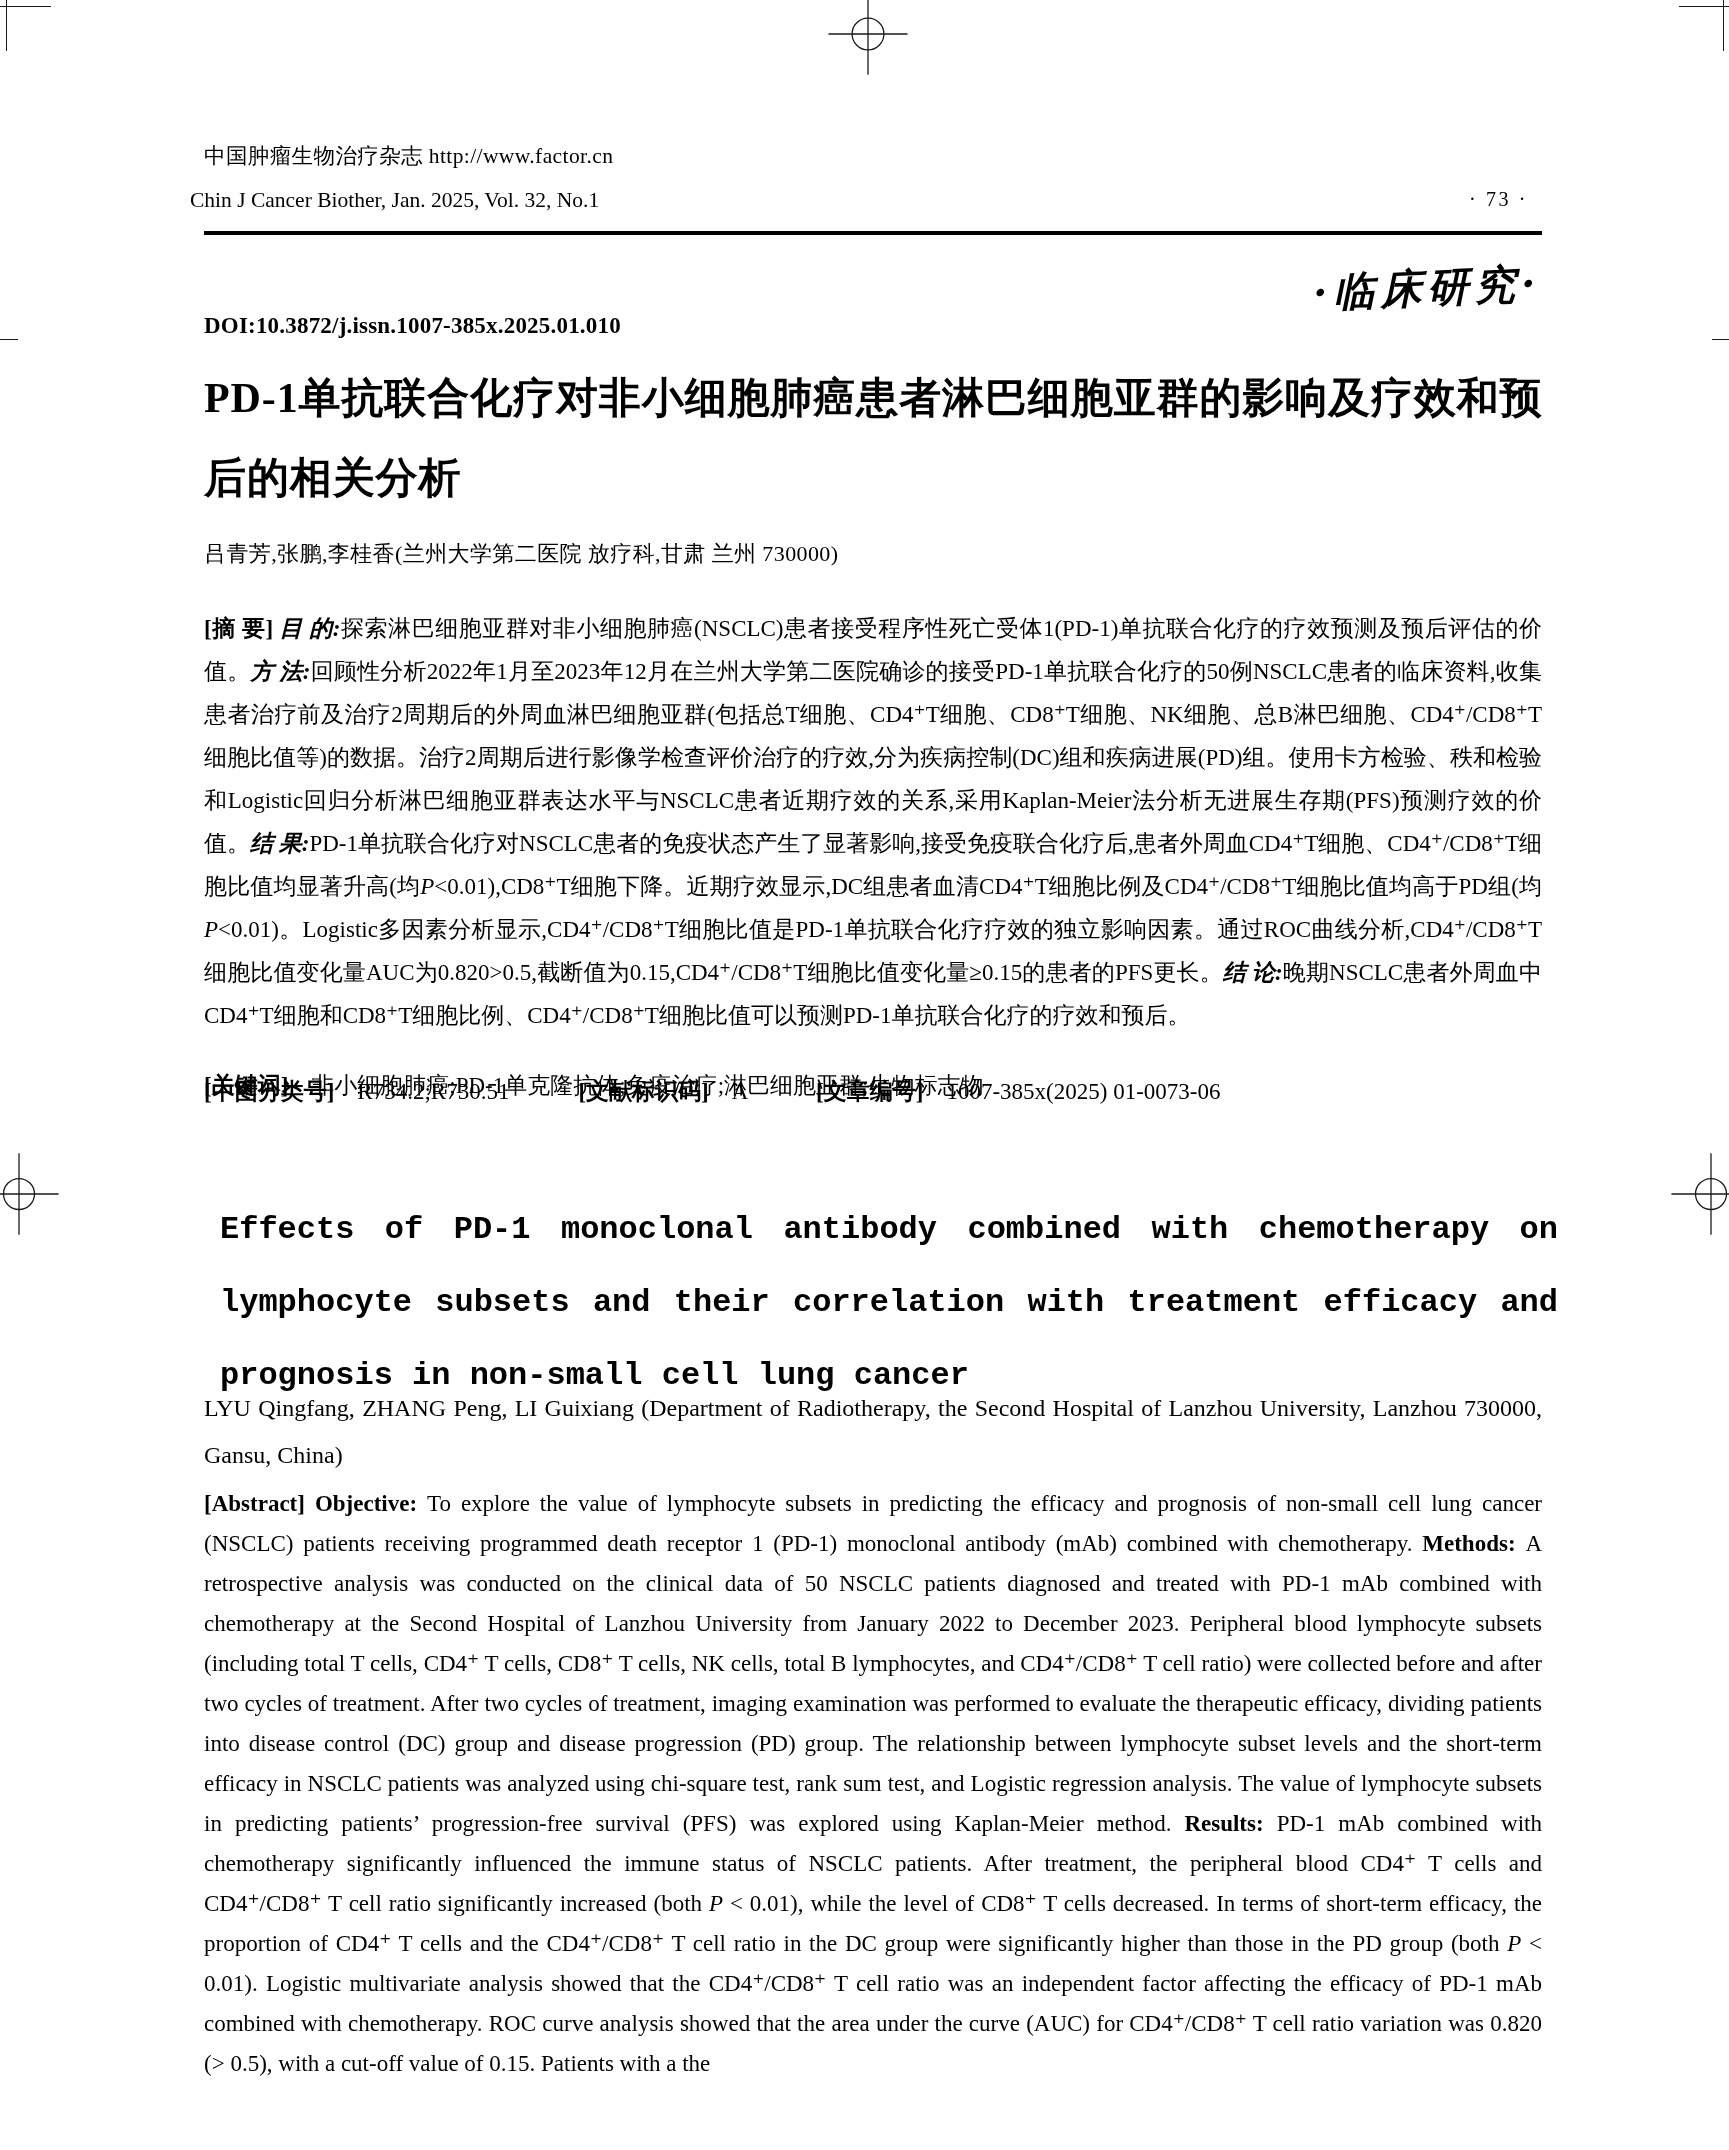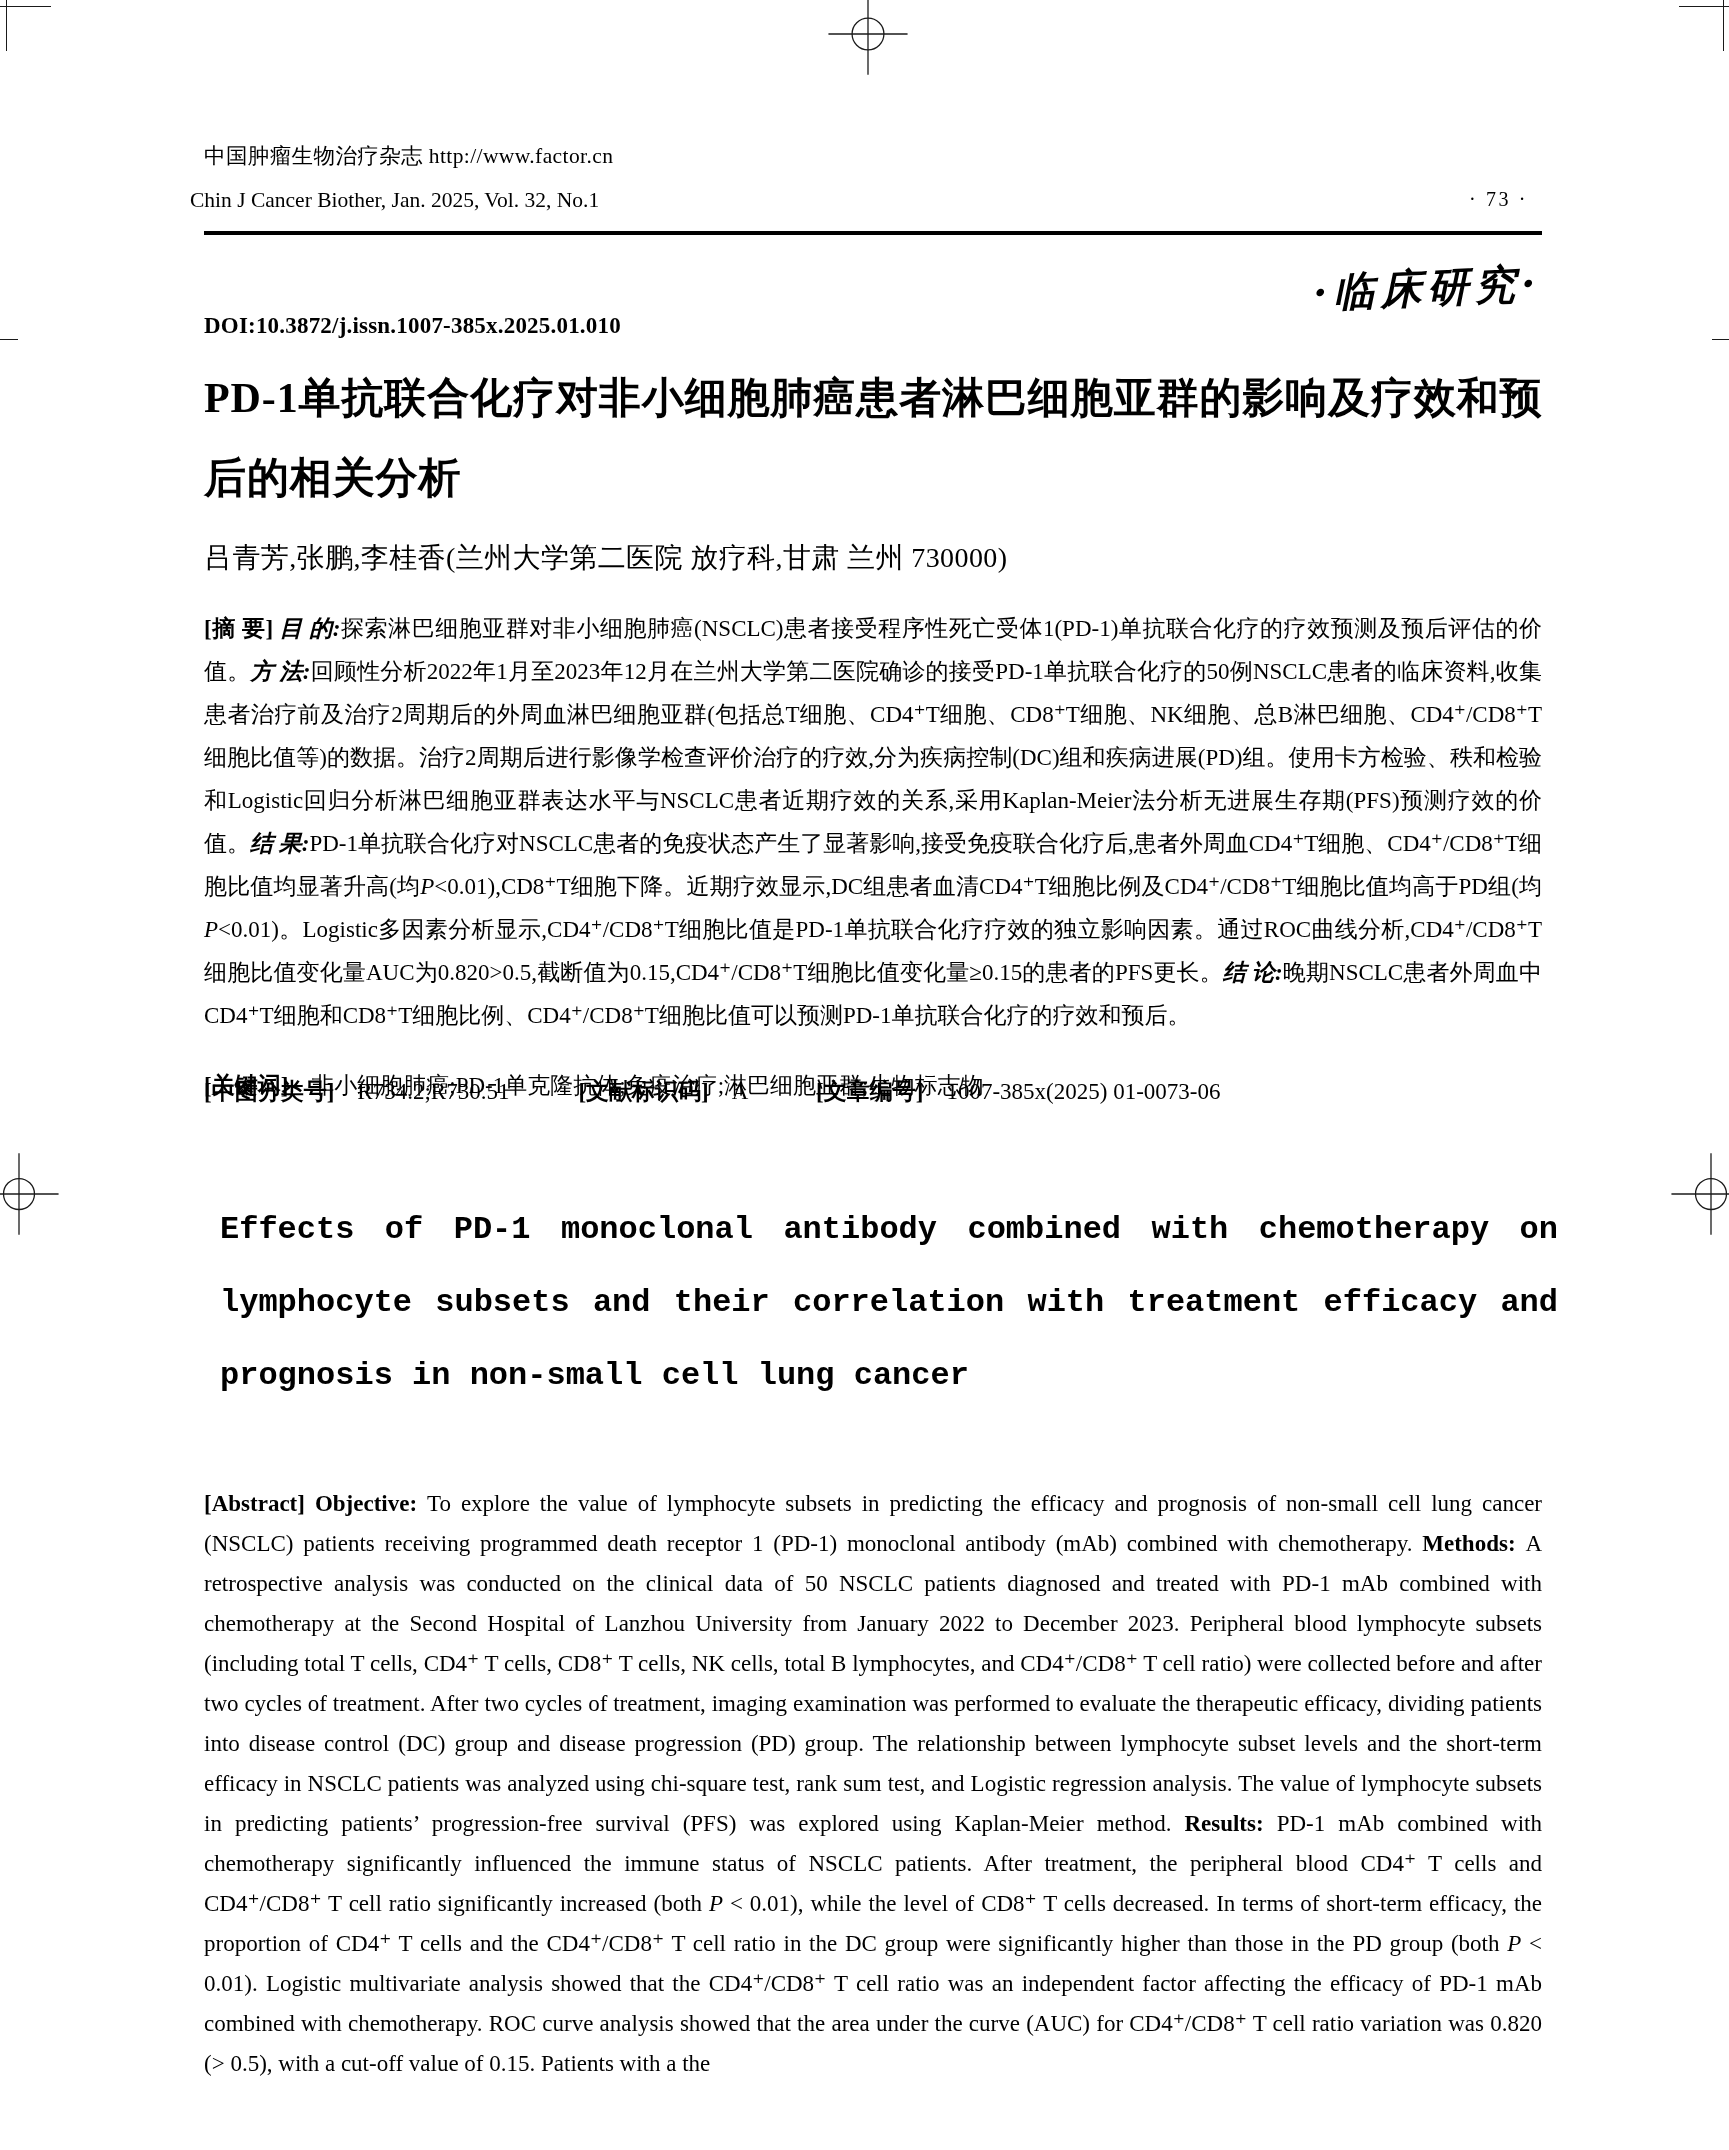--- a/index.html
+++ b/index.html
@@ -31,21 +31,21 @@
     font-size:41px;font-weight:700;font-style:italic;
     letter-spacing:6px;transform:rotate(-2.5deg);
     font-family:"DejaVu Serif","Liberation Serif",serif;
   }
 
   
   .title-cn{
     position:absolute;left:204px;top:358px;width:1351px;
     font-size:42px;font-weight:700;line-height:80px;letter-spacing:0.9px;margin:0;
   }
-  .authors-cn{position:absolute;left:204px;top:539px;font-size:28px;letter-spacing:0.4px;}
+  .authors-cn{position:absolute;left:204px;top:539px;font-size:22px;letter-spacing:0.4px;}
 
   
   .abs-cn{
     position:absolute;left:204px;top:607px;width:1338px;margin:0;
     font-size:23px;line-height:43px;text-align:justify;
   }
   .kw{position:absolute;left:204px;top:1037px;width:1338px;font-size:23px;margin-top:33px;}
   .clc{position:absolute;left:204px;top:1076px;width:1338px;font-size:23px;}
 
   
@@ -103,16 +103,17 @@
   <div class="coltag">·临床研究·</div>
 
   <h1 class="title-cn">PD-1单抗联合化疗对非小细胞肺癌患者淋巴细胞亚群的影响及疗效和预后的相关分析</h1>
   <div class="authors-cn">吕青芳,张鹏,李桂香(兰州大学第二医院  放疗科,甘肃  兰州  730000)</div>
 
   <p class="abs-cn"><span class="b">[摘  要]  </span><span class="b i">目 的:</span><span>探索淋巴细胞亚群对非小细胞肺癌(NSCLC)患者接受程序性死亡受体1(PD-1)单抗联合化疗的疗效预测及预后评估的价值。</span><span class="b i">方 法:</span><span>回顾性分析2022年1月至2023年12月在兰州大学第二医院确诊的接受PD-1单抗联合化疗的50例NSCLC患者的临床资料,收集患者治疗前及治疗2周期后的外周血淋巴细胞亚群(包括总T细胞、CD4⁺T细胞、CD8⁺T细胞、NK细胞、总B淋巴细胞、CD4⁺/CD8⁺T细胞比值等)的数据。治疗2周期后进行影像学检查评价治疗的疗效,分为疾病控制(DC)组和疾病进展(PD)组。使用卡方检验、秩和检验和Logistic回归分析淋巴细胞亚群表达水平与NSCLC患者近期疗效的关系,采用Kaplan-Meier法分析无进展生存期(PFS)预测疗效的价值。</span><span class="b i">结 果:</span><span>PD-1单抗联合化疗对NSCLC患者的免疫状态产生了显著影响,接受免疫联合化疗后,患者外周血CD4⁺T细胞、CD4⁺/CD8⁺T细胞比值均显著升高(均</span><span class="i">P</span><span>&lt;0.01),CD8⁺T细胞下降。近期疗效显示,DC组患者血清CD4⁺T细胞比例及CD4⁺/CD8⁺T细胞比值均高于PD组(均</span><span class="i">P</span><span>&lt;0.01)。Logistic多因素分析显示,CD4⁺/CD8⁺T细胞比值是PD-1单抗联合化疗疗效的独立影响因素。通过ROC曲线分析,CD4⁺/CD8⁺T细胞比值变化量AUC为0.820&gt;0.5,截断值为0.15,CD4⁺/CD8⁺T细胞比值变化量≥0.15的患者的PFS更长。</span><span class="b i">结 论:</span><span>晚期NSCLC患者外周血中CD4⁺T细胞和CD8⁺T细胞比例、CD4⁺/CD8⁺T细胞比值可以预测PD-1单抗联合化疗的疗效和预后。</span></p>
   <div class="kw"><span class="b">[关键词]</span><span>　非小细胞肺癌;PD-1单克隆抗体;免疫治疗;淋巴细胞亚群;生物标志物</span></div>
   <div class="clc"><span class="b">[中图分类号]</span><span>　R734.2;R730.51　　　</span><span class="b">[文献标识码]</span><span>　A　　　</span><span class="b">[文章编号]</span><span>　1007-385x(2025) 01-0073-06</span></div>
 
   <h2 class="title-en">Effects of PD-1 monoclonal antibody combined with chemotherapy on lymphocyte subsets and their correlation with treatment efficacy and prognosis in non-small cell lung cancer</h2>
+  <div class="authors-en">LYU Qingfang, ZHANG Peng, LI Guixiang (Department of Radiotherapy, the Second Hospital of Lanzhou University, Lanzhou 730000, Gansu, China)</div>
   <p class="abs-en"><span class="b">[Abstract]  </span><span class="b">Objective: </span><span>To explore the value of lymphocyte subsets in predicting the efficacy and prognosis of non-small cell lung cancer (NSCLC) patients receiving programmed death receptor 1 (PD-1) monoclonal antibody (mAb) combined with chemotherapy. </span><span class="b">Methods: </span><span>A retrospective analysis was conducted on the clinical data of 50 NSCLC patients diagnosed and treated with PD-1 mAb combined with chemotherapy at the Second Hospital of Lanzhou University from January 2022 to December 2023. Peripheral blood lymphocyte subsets (including total T cells, CD4⁺ T cells, CD8⁺ T cells, NK cells, total B lymphocytes, and CD4⁺/CD8⁺ T cell ratio) were collected before and after two cycles of treatment. After two cycles of treatment, imaging examination was performed to evaluate the therapeutic efficacy, dividing patients into disease control (DC) group and disease progression (PD) group. The relationship between lymphocyte subset levels and the short-term efficacy in NSCLC patients was analyzed using chi-square test, rank sum test, and Logistic regression analysis. The value of lymphocyte subsets in predicting patients’ progression-free survival (PFS) was explored using Kaplan-Meier method. </span><span class="b">Results: </span><span>PD-1 mAb combined with chemotherapy significantly influenced the immune status of NSCLC patients. After treatment, the peripheral blood CD4⁺ T cells and CD4⁺/CD8⁺ T cell ratio significantly increased (both </span><span class="i">P</span><span> &lt; 0.01), while the level of CD8⁺ T cells decreased. In terms of short-term efficacy, the proportion of CD4⁺ T cells and the CD4⁺/CD8⁺ T cell ratio in the DC group were significantly higher than those in the PD group (both </span><span class="i">P</span><span> &lt; 0.01). Logistic multivariate analysis showed that the CD4⁺/CD8⁺ T cell ratio was an independent factor affecting the efficacy of PD-1 mAb combined with chemotherapy. ROC curve analysis showed that the area under the curve (AUC) for CD4⁺/CD8⁺ T cell ratio variation was 0.820 (&gt; 0.5), with a cut-off value of 0.15. Patients with a the</span></p>
 
 </div>
 
 
 </body></html>

